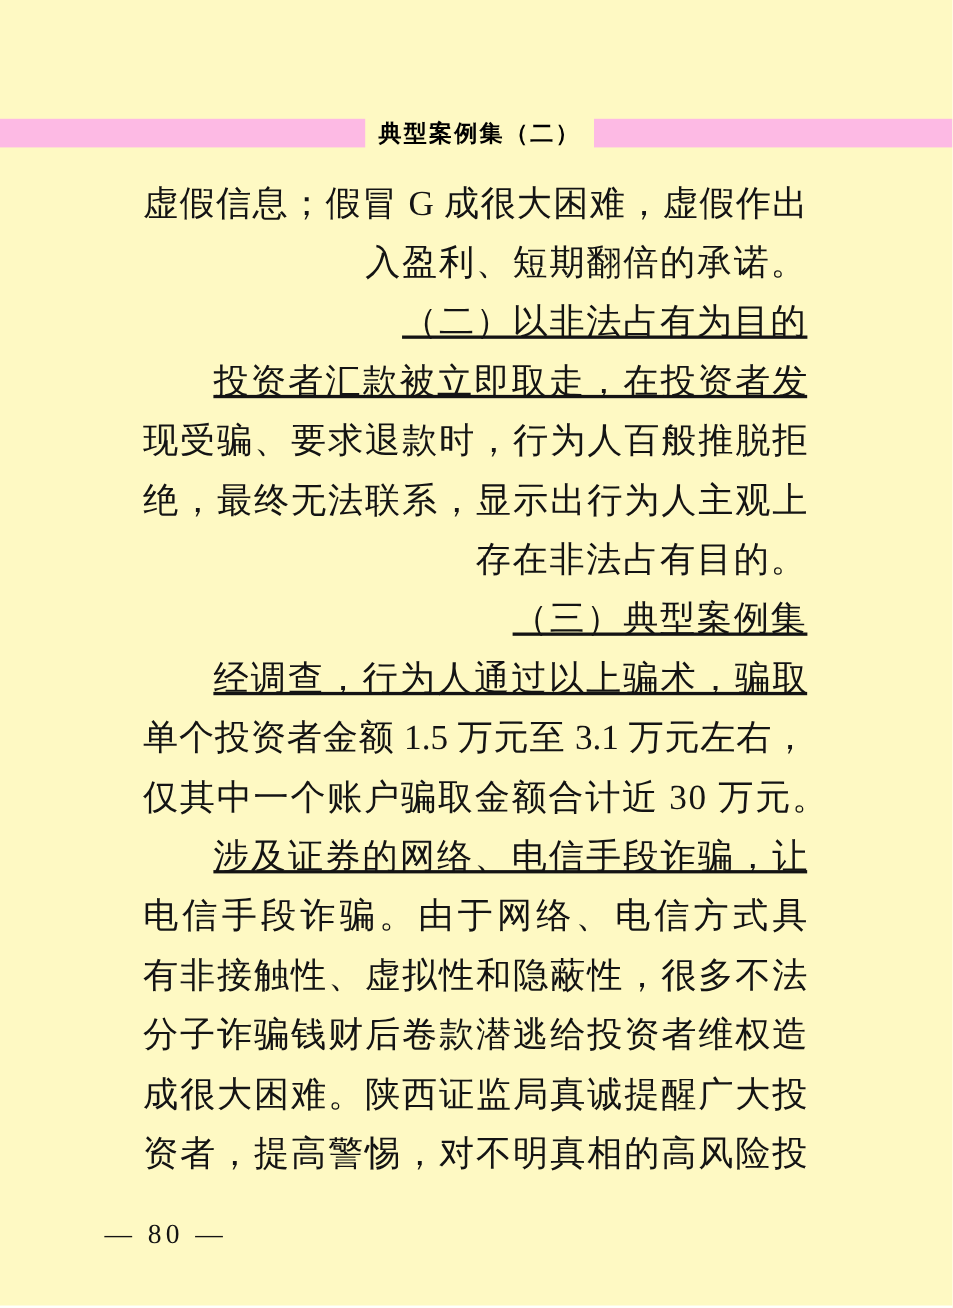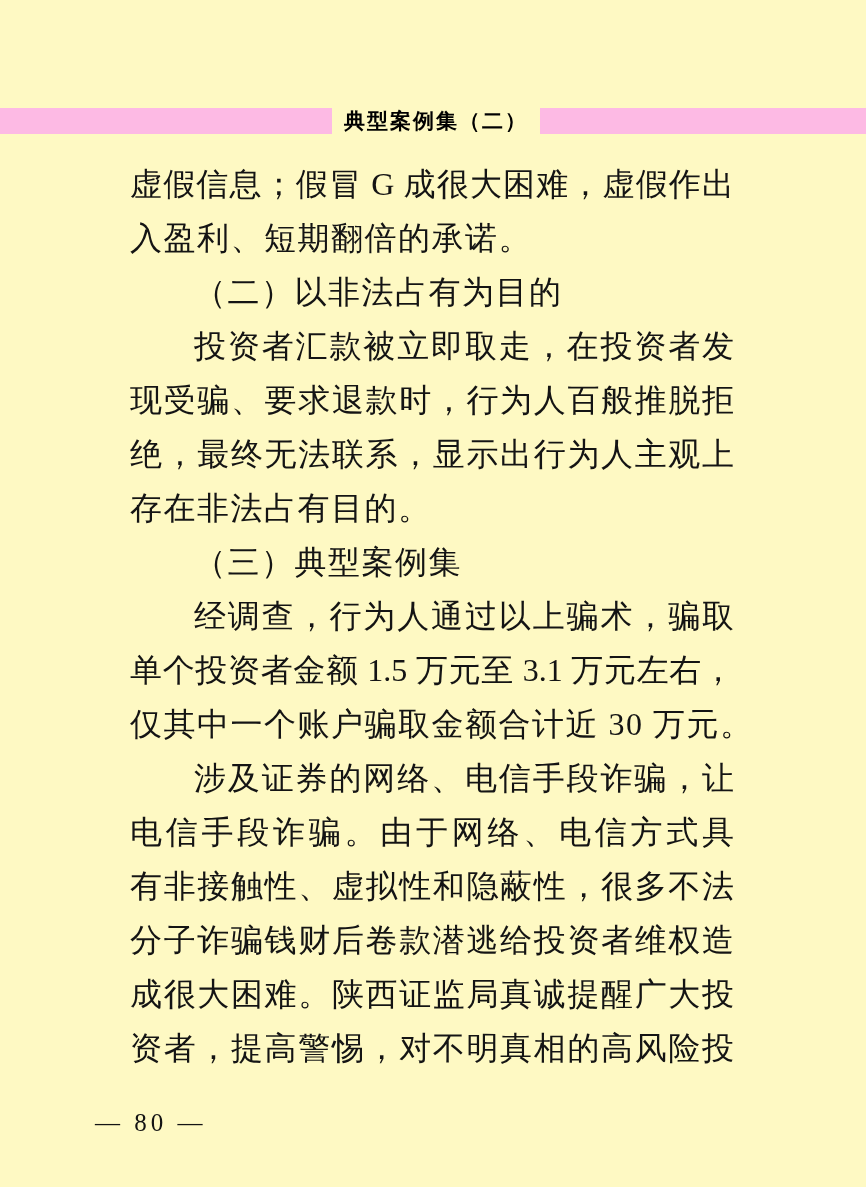--- a/index.html
+++ b/index.html
@@ -47,30 +47,31 @@
     top: 157px;
     left: 130px;
     width: 604px;
   }
   .line {
     font-size: 32px;
     line-height: 54px;
     height: 54px;
     letter-spacing: 1.5px;
     white-space: nowrap;
+    text-align: right;
   }
   .line.j {                 
     letter-spacing: 0;
     white-space: normal;
     overflow: hidden;
     text-align: justify;
     text-align-last: justify;
     text-justify: inter-ideograph;
   }
-  .line.ind { text-indent: 64px; }   
+  .line.ind { text-indent: 64px; text-decoration: underline; }   
   
   .page-footer {
     position: absolute;
     top: 1062px;
     left: 95px;
     margin-top: 47px;
   }
   .page-number {
     font-size: 25px;
     letter-spacing: 4px;

